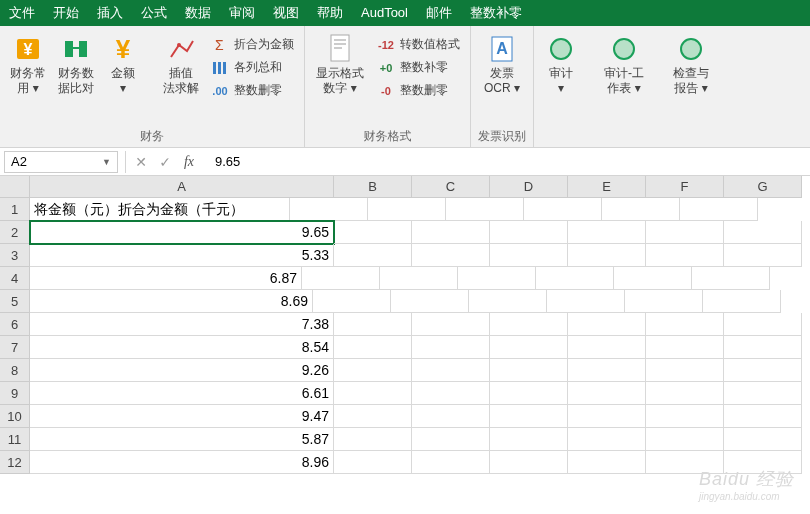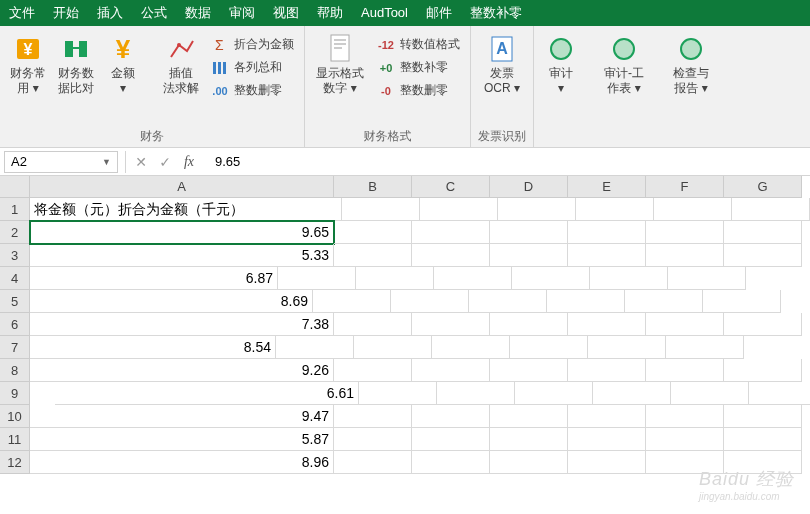--- a/index.html
+++ b/index.html
@@ -245,21 +245,21 @@
       <div class="row-h">6</div>
       <div class="row-h">7</div>
       <div class="row-h">8</div>
       <div class="row-h">9</div>
       <div class="row-h">10</div>
       <div class="row-h">11</div>
       <div class="row-h">12</div>
     </div>
   <div class="cells" id="cells">
       <div class="cell-row">
-        <div class="cell" style="width: 312px;">将金额（元）折合为金额（千元）</div>
+        <div class="cell" style="width: 260px;">将金额（元）折合为金额（千元）</div>
         <div class="cell" style="width: 78px;"></div>
         <div class="cell" style="width: 78px;"></div>
         <div class="cell" style="width: 78px;"></div>
         <div class="cell" style="width: 78px;"></div>
         <div class="cell" style="width: 78px;"></div>
         <div class="cell" style="width: 78px;"></div>
       </div>
       <div class="cell-row">
         <div class="cell right active-cell" style="width: 304px;">9.65</div>
         <div class="cell" style="width: 78px;"></div>
@@ -272,21 +272,21 @@
       <div class="cell-row">
         <div class="cell right" style="width: 304px;">5.33</div>
         <div class="cell" style="width: 78px;"></div>
         <div class="cell" style="width: 78px;"></div>
         <div class="cell" style="width: 78px;"></div>
         <div class="cell" style="width: 78px;"></div>
         <div class="cell" style="width: 78px;"></div>
         <div class="cell" style="width: 78px;"></div>
       </div>
       <div class="cell-row">
-        <div class="cell right" style="width: 248px; padding-left: 16px;">6.87</div>
+        <div class="cell right" style="width: 272px; padding-left: 16px;">6.87</div>
         <div class="cell" style="width: 78px;"></div>
         <div class="cell" style="width: 78px;"></div>
         <div class="cell" style="width: 78px;"></div>
         <div class="cell" style="width: 78px;"></div>
         <div class="cell" style="width: 78px;"></div>
         <div class="cell" style="width: 78px;"></div>
       </div>
       <div class="cell-row">
         <div class="cell right" style="width: 283px;">8.69</div>
         <div class="cell" style="width: 78px;"></div>
@@ -299,39 +299,39 @@
       <div class="cell-row">
         <div class="cell right" style="width: 304px;">7.38</div>
         <div class="cell" style="width: 78px;"></div>
         <div class="cell" style="width: 78px;"></div>
         <div class="cell" style="width: 78px;"></div>
         <div class="cell" style="width: 78px;"></div>
         <div class="cell" style="width: 78px;"></div>
         <div class="cell" style="width: 78px;"></div>
       </div>
       <div class="cell-row">
-        <div class="cell right" style="width: 246px;">8.54</div>
+        <div class="cell right" style="width: 304px;">8.54</div>
         <div class="cell" style="width: 78px;"></div>
         <div class="cell" style="width: 78px;"></div>
         <div class="cell" style="width: 78px;"></div>
         <div class="cell" style="width: 78px;"></div>
         <div class="cell" style="width: 78px;"></div>
         <div class="cell" style="width: 78px;"></div>
       </div>
       <div class="cell-row">
         <div class="cell right" style="width: 304px;">9.26</div>
         <div class="cell" style="width: 78px;"></div>
         <div class="cell" style="width: 78px;"></div>
         <div class="cell" style="width: 78px;"></div>
         <div class="cell" style="width: 78px;"></div>
         <div class="cell" style="width: 78px;"></div>
         <div class="cell" style="width: 78px;"></div>
       </div>
       <div class="cell-row">
-        <div class="cell right" style="width: 304px; margin-left: 25px;">6.61</div>
+        <div class="cell right" style="width: 304px;">6.61</div>
         <div class="cell" style="width: 78px;"></div>
         <div class="cell" style="width: 78px;"></div>
         <div class="cell" style="width: 78px;"></div>
         <div class="cell" style="width: 78px;"></div>
         <div class="cell" style="width: 78px;"></div>
         <div class="cell" style="width: 78px;"></div>
       </div>
       <div class="cell-row">
         <div class="cell right" style="width: 304px;">9.47</div>
         <div class="cell" style="width: 78px;"></div>

